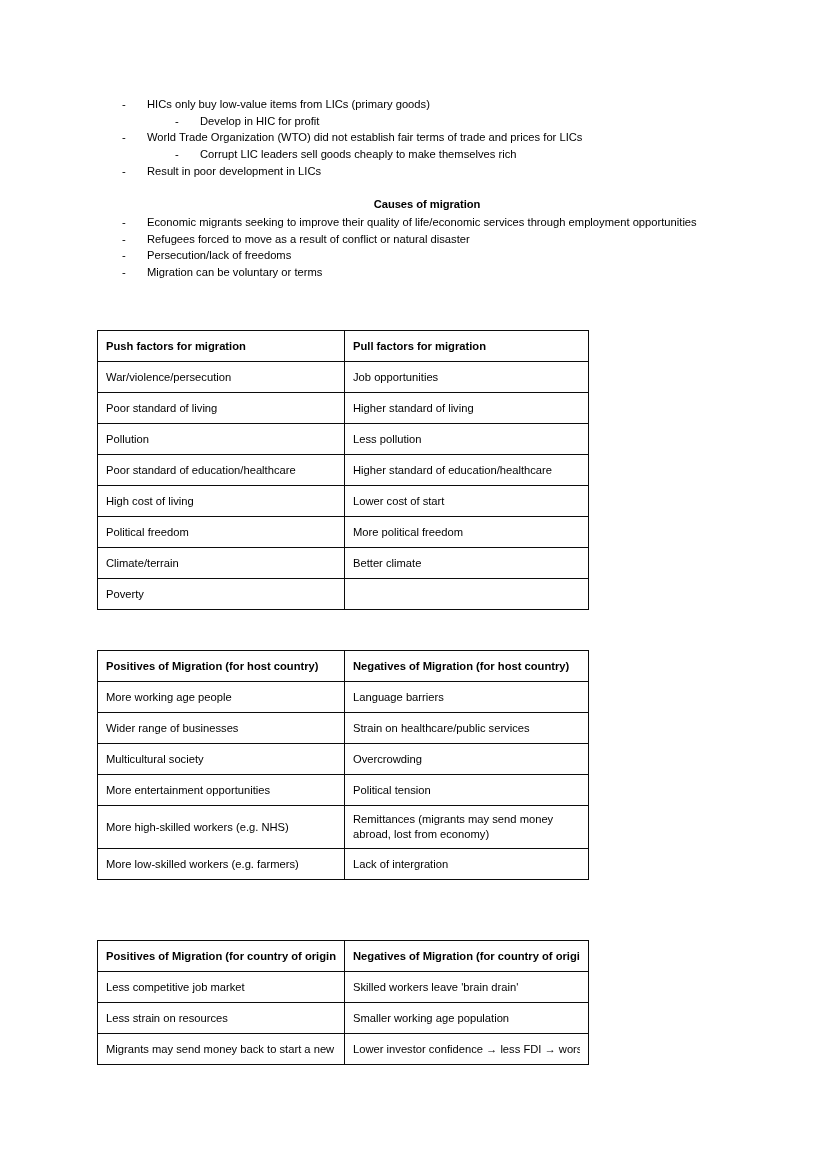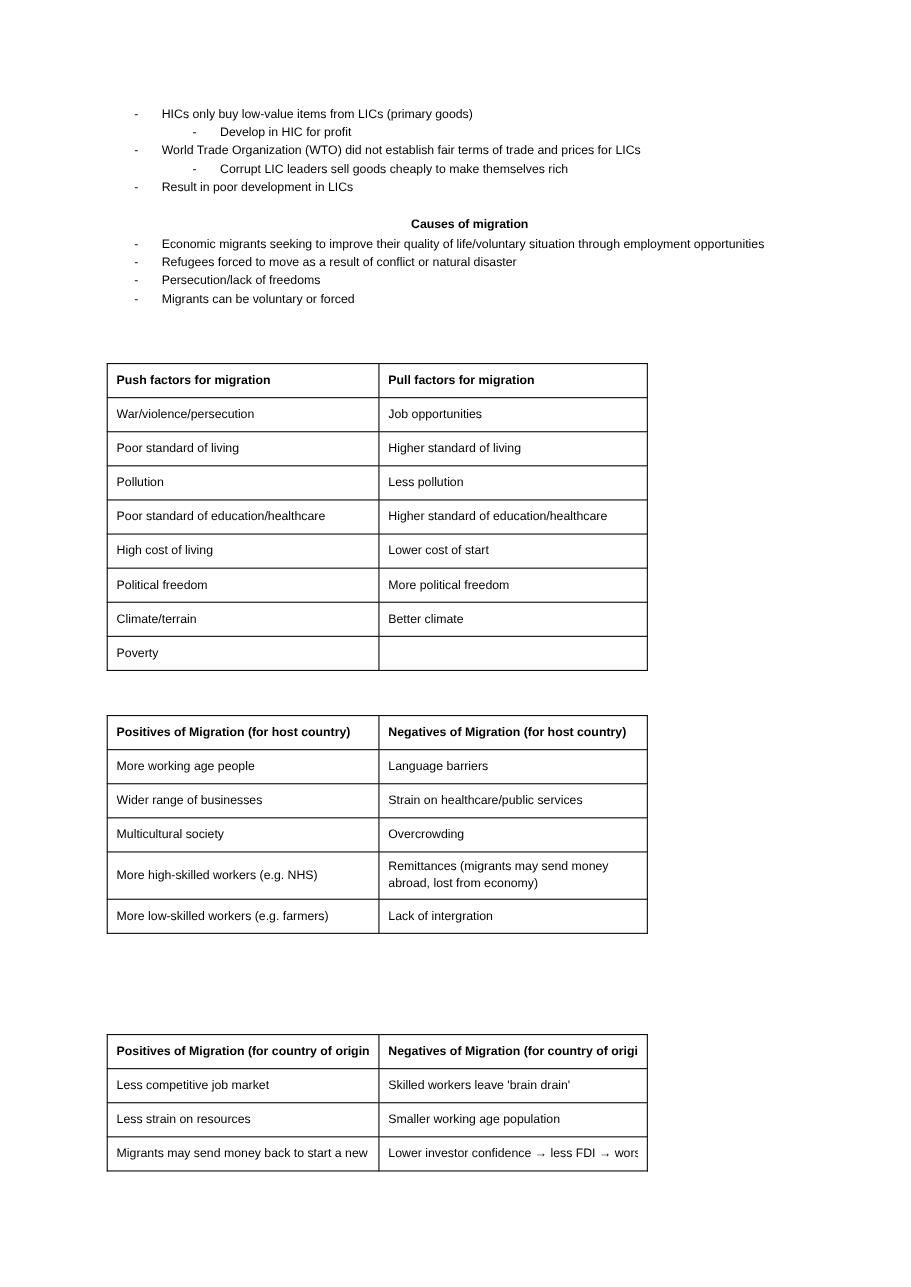--- a/index.html
+++ b/index.html
@@ -134,33 +134,33 @@
           <span class="btext">Result in poor development in LICs</span>
         </li>
       </ul>
   </div>
 
   <div class="notes-block" id="block-causes">
     <div class="section-heading">Causes of migration</div>
     <ul class="bullets" id="causes-bullets">
         <li class="bullet lvl1">
           <span class="dash">-</span>
-          <span class="btext">Economic migrants seeking to improve their quality of life/voluntary situation through employment opportunities</span>
+          <span class="btext">Economic migrants seeking to improve their quality of life/economic services through employment opportunities</span>
         </li>
         <li class="bullet lvl1">
           <span class="dash">-</span>
           <span class="btext">Refugees forced to move as a result of conflict or natural disaster</span>
         </li>
         <li class="bullet lvl1">
           <span class="dash">-</span>
           <span class="btext">Persecution/lack of freedoms</span>
         </li>
         <li class="bullet lvl1">
           <span class="dash">-</span>
-          <span class="btext">Migrants can be voluntary or forced</span>
+          <span class="btext">Migration can be voluntary or terms</span>
         </li>
       </ul>
   </div>
 
   <table class="note-table" id="table-push">
     <colgroup>
         <col class="c1">
         <col class="c2">
       </colgroup>
     <tbody id="tbody-push">
@@ -272,20 +272,28 @@
         <tr>
           <td>
             <span class="cellinner">Multicultural society</span>
           </td>
           <td>
             <span class="cellinner">Overcrowding</span>
           </td>
         </tr>
         <tr>
           <td>
+            <span class="cellinner">More entertainment opportunities</span>
+          </td>
+          <td>
+            <span class="cellinner">Political tension</span>
+          </td>
+        </tr>
+        <tr>
+          <td>
             <span class="cellinner">More high-skilled workers (e.g. NHS)</span>
           </td>
           <td class="wrapcell">
             <span class="cellinner">Remittances (migrants may send money abroad, lost from economy)</span>
           </td>
         </tr>
         <tr>
           <td>
             <span class="cellinner">More low-skilled workers (e.g. farmers)</span>
           </td>

